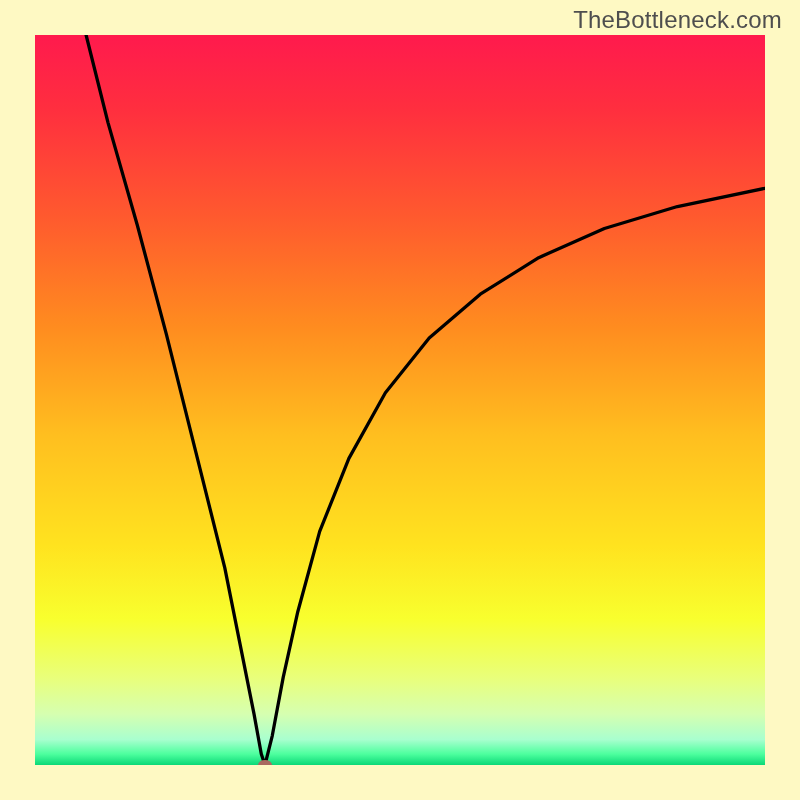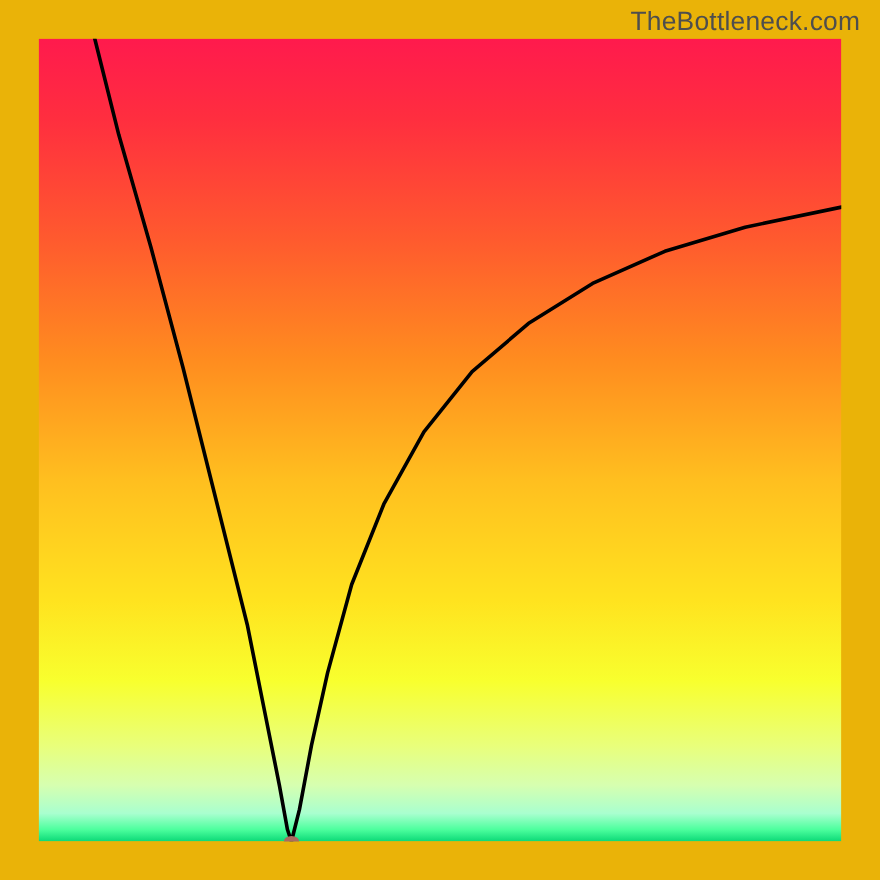--- a/index.html
+++ b/index.html
@@ -10,21 +10,21 @@
     background: #000;
     overflow: hidden;
     font-family: Arial, Helvetica, sans-serif;
   }
   .frame {
     position: absolute;
     left: 0;
     top: 0;
     width: 800px;
     height: 800px;
-    background: #eab308;
+    background: #fef9c3;
   }
   .plot-area {
     position: absolute;
     left: 35px;
     top: 35px;
     width: 730px;
     height: 730px;
     overflow: hidden;
   }
   .gradient {

